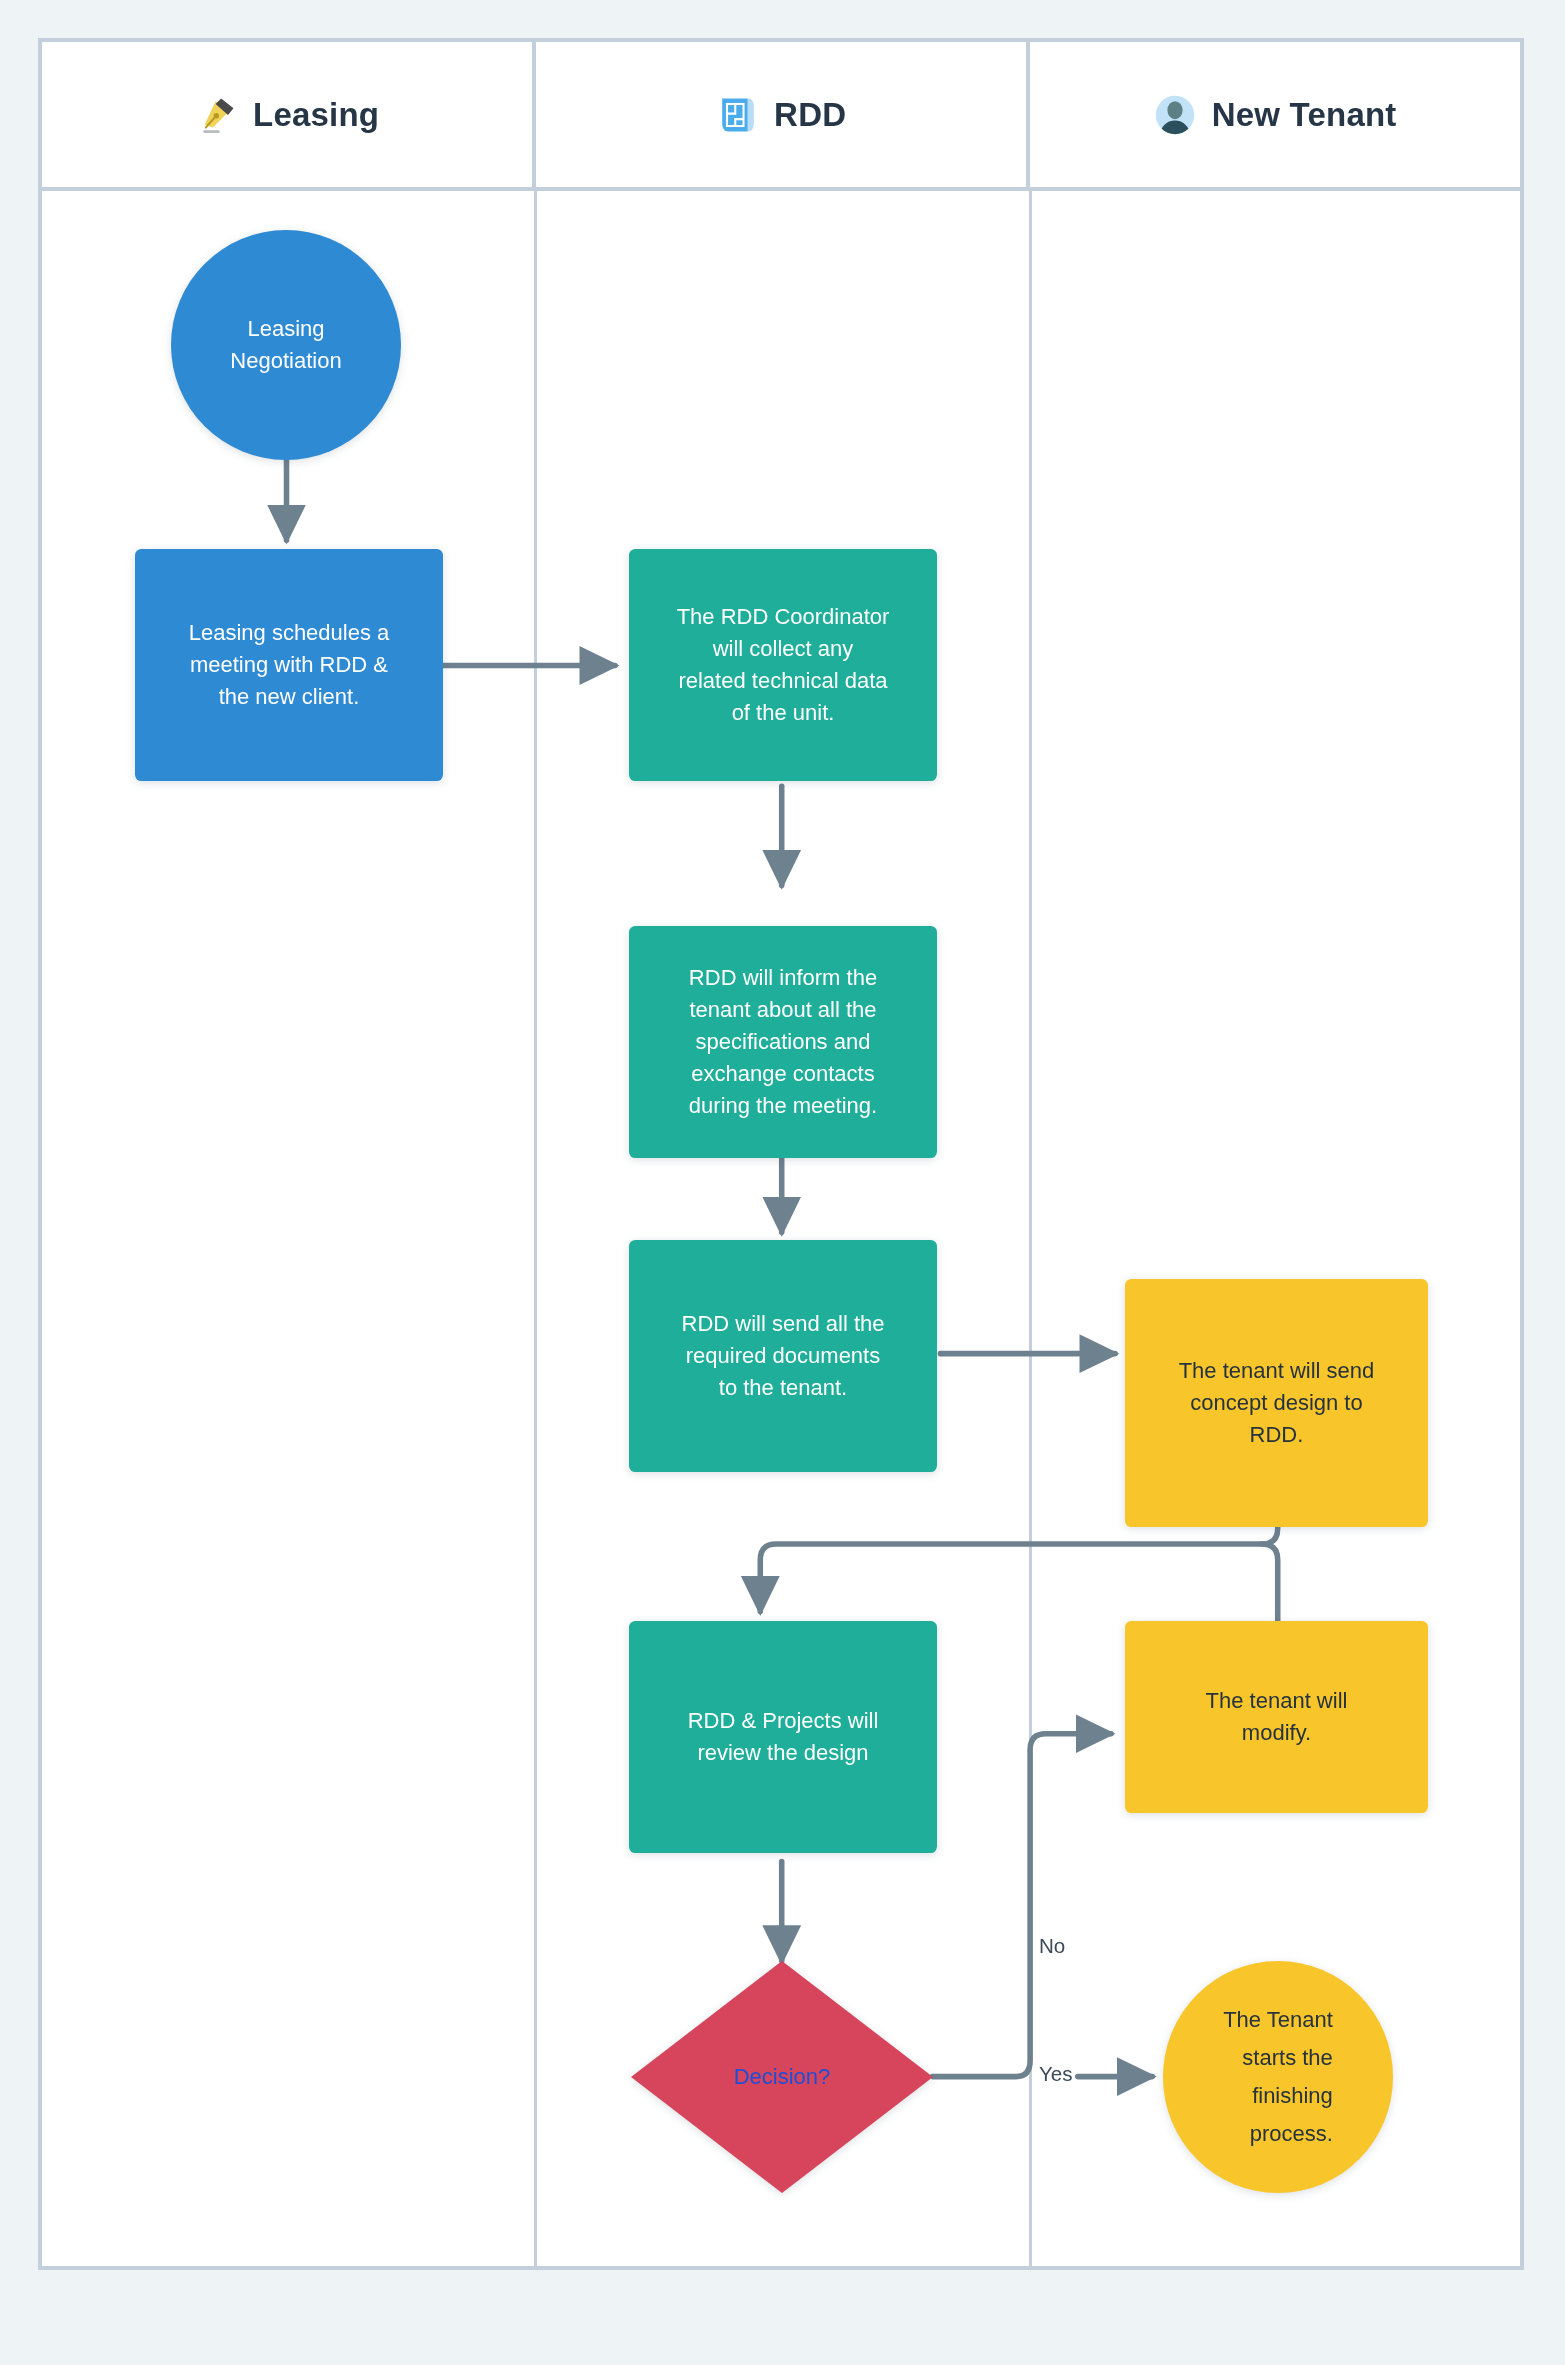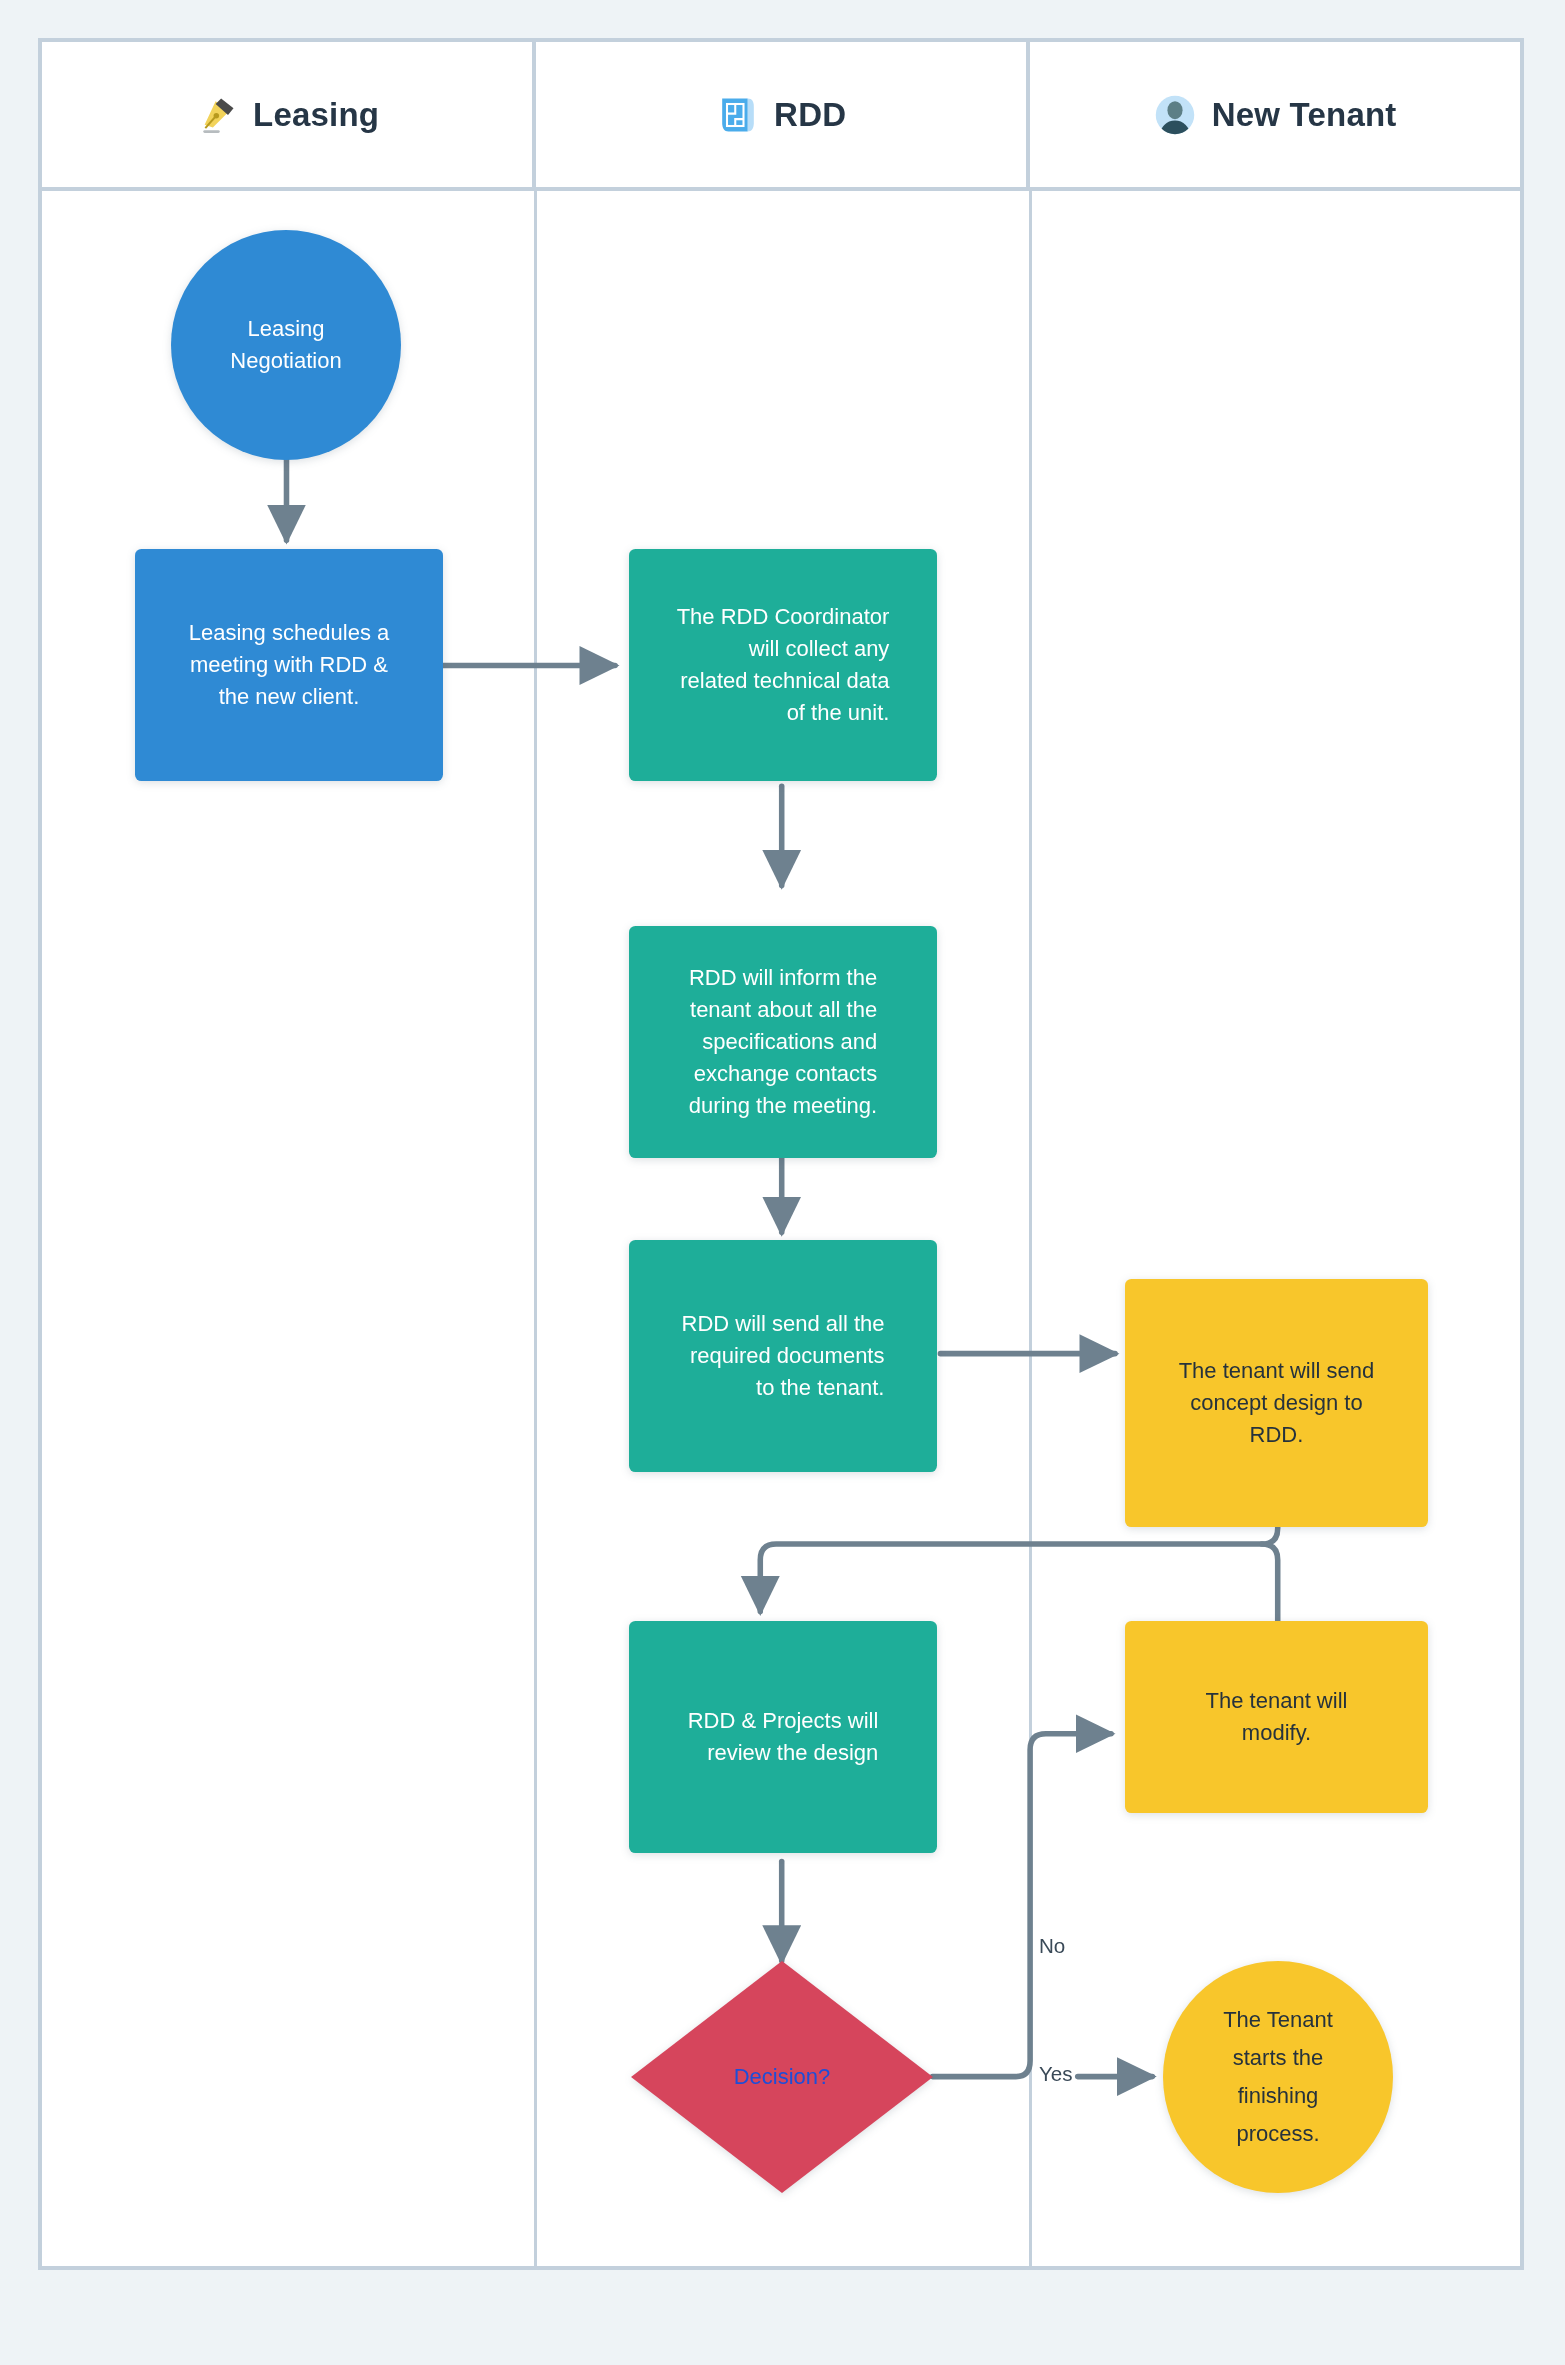--- a/index.html
+++ b/index.html
@@ -105,24 +105,25 @@
   }
 
   .node.rect {
     border-radius: 6.4px;
   }
   .node.circle {
     border-radius: 50%;
   }
   .node.ellipse {
     border-radius: 50%;
+    text-align: right;
   }
 
   .fill-blue   { background: #2f8ad4; color: #ffffff; }
-  .fill-teal   { background: #1eae99; color: #ffffff; text-align: right; }
+  .fill-teal   { background: #1eae99; color: #ffffff; }
   .fill-yellow { background: #f8c62b; color: #26323c; }
   .node-text-26 { font-size: 22px; }
 
   
   #connectors {
     position: absolute;
     left: 0; top: 0;
     width: 1565px;
     height: 2366px;
     pointer-events: none;

